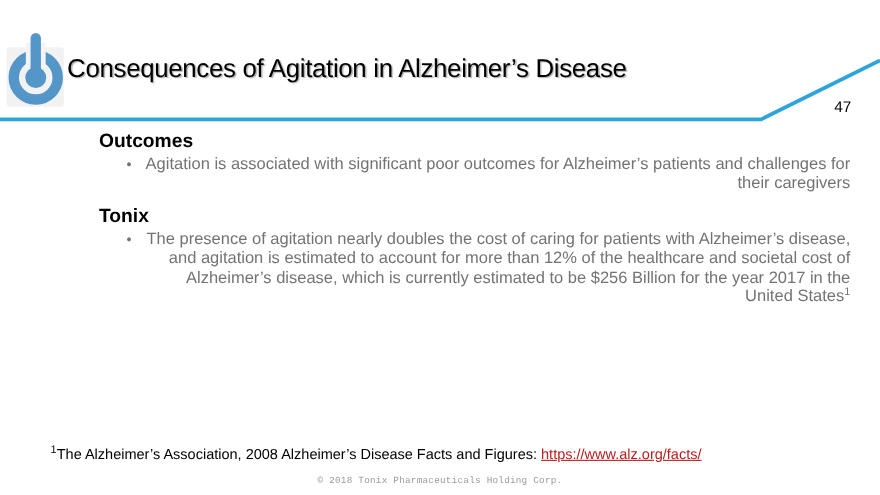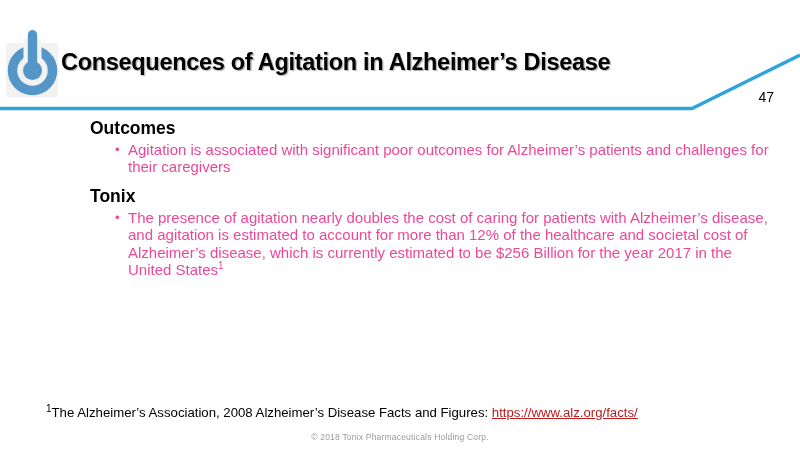--- a/index.html
+++ b/index.html
@@ -11,60 +11,62 @@
     overflow: hidden;
   }
   .slide { position: absolute; inset: 0; width: 800px; height: 450px; background: #fff; }
 
   .accent-line-svg { position: absolute; left: 0; top: 0; width: 800px; height: 450px; pointer-events: none; }
 
   .logo { position: absolute; left: 5px; top: 27px; width: 54px; height: 72px; }
 
   .title {
     position: absolute; left: 61px; top: 49px; width: 640px;
-    font-size: 23.5px; font-weight: bold; color: #000;
+    font-size: 23.5px; font-weight: normal; color: #000;
     letter-spacing: -0.3px;
     text-shadow: 1.3px 1.3px 1px rgba(110,110,110,0.55);
     white-space: nowrap;
   }
 
   .page-number {
     position: absolute; right: 26px; top: 89px;
     font-size: 14px; color: #000;
   }
 
   .content { position: absolute; left: 62px; top: 117px; width: 690px; margin-left: 28px; }
   .section + .section { margin-top: 9px; }
   .section-heading {
     font-size: 17.5px; font-weight: bold; color: #000;
     line-height: 22px; margin-bottom: 2px;
   }
   .bullets { list-style: none; padding-left: 38px; max-width: 690px; }
   .bullets li {
     position: relative;
-    font-size: 15px; line-height: 17.4px; color: #ec4899;
+    font-size: 15px; line-height: 17.4px; color: #737373;
     max-width: 645px;
+    text-align: right;
   }
   .bullets li::before {
     content: "\2022";
     position: absolute; left: -13px; top: 0px;
     font-size: 13px;
   }
   sup { font-size: 10px; vertical-align: super; line-height: 0; }
 
   .footnote {
     position: absolute; left: 46px; top: 405px;
     font-size: 13.2px; color: #000;
   }
   .footnote a { color: #b91c1c; text-decoration: underline; }
 
   .footer {
     position: absolute; left: 0; top: 432px; width: 800px;
     text-align: center; font-size: 8.5px; color: #9a9a9a;
     letter-spacing: 0.2px;
+    font-family: Liberation Mono, monospace;
   }
 </style>
 </head>
 <body>
 
 <div class="slide">
 
   <svg class="accent-line-svg" viewBox="0 0 800 450" xmlns="http://www.w3.org/2000/svg" aria-hidden="true">
     <polyline points="0,108.5 692,108.5 800,55" fill="none" stroke="#2FA3DB" stroke-width="3.4"></polyline>
   </svg>

